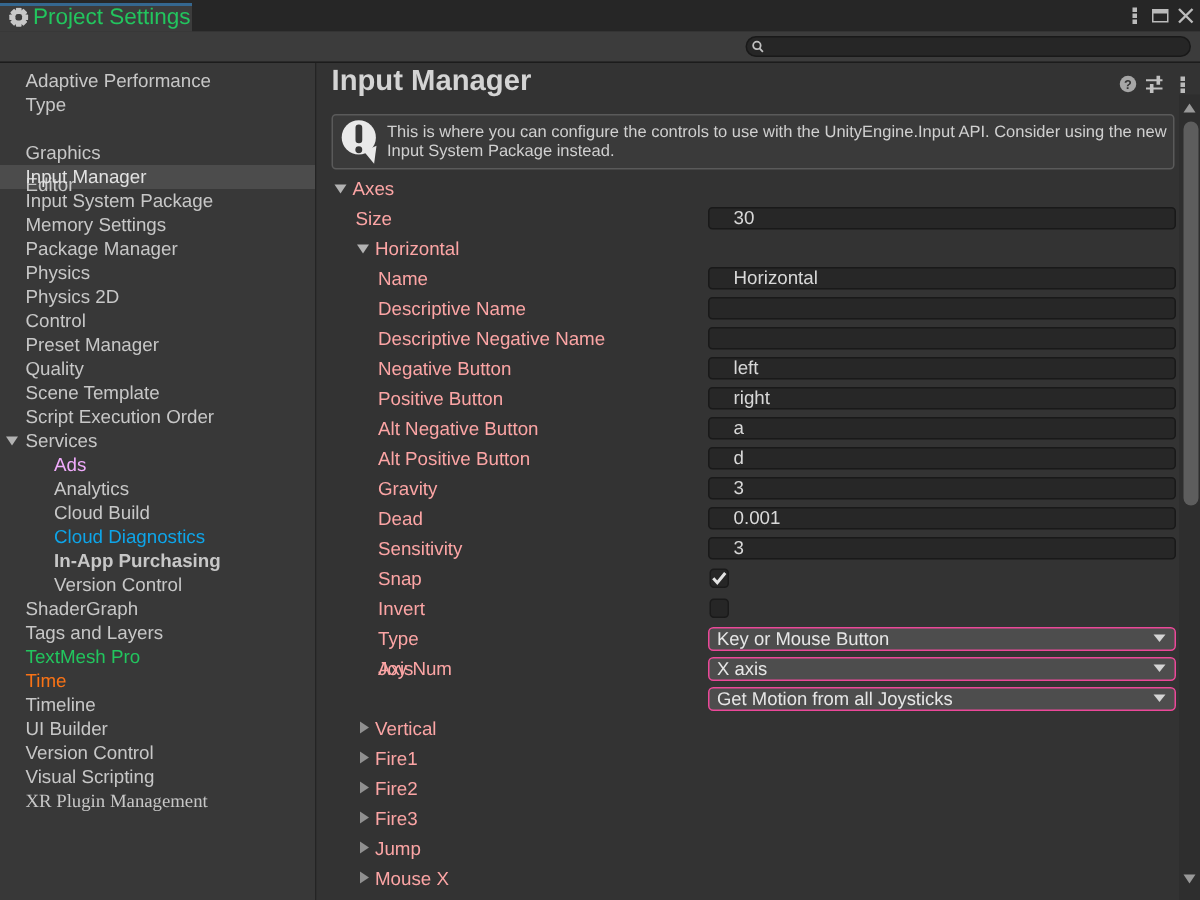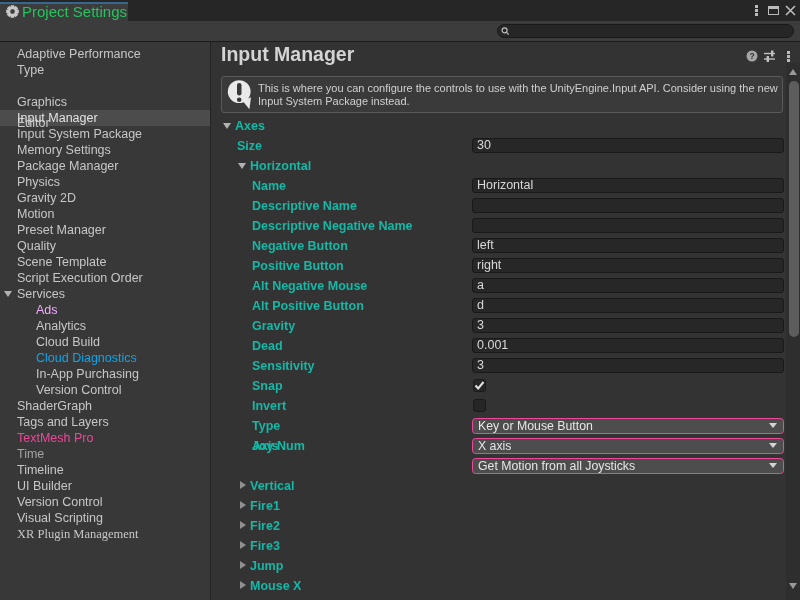--- a/index.html
+++ b/index.html
@@ -1,21 +1,21 @@
 <!DOCTYPE html>
 <html><head><meta charset="utf-8">
 <style>
 html,body{margin:0;padding:0;}
 body{width:800px;height:600px;position:relative;overflow:hidden;
  font-family:"Liberation Sans",sans-serif;background:#333333;}
 .abs{position:absolute;}
-.lbl{position:absolute;height:20px;line-height:20px;font-size:12.5px;color:#14b8a6;white-space:nowrap;font-weight:bold;}
+.lbl{position:absolute;height:20px;line-height:20px;font-size:12.5px;color:#fca5a5;white-space:nowrap;}
 .fld{position:absolute;left:472px;width:312px;height:15px;box-sizing:border-box;
  background:#272727;border:1px solid #191919;border-radius:3px;
- font-size:12.5px;line-height:13px;color:#d8d8d8;padding-left:4px;white-space:nowrap;}
+ font-size:12.5px;line-height:13px;color:#d8d8d8;padding-left:16px;white-space:nowrap;}
 .drop{position:absolute;left:472px;width:312px;height:16px;box-sizing:border-box;
  background:#4d4d4d;border:1px solid #ec4899;border-radius:3.5px;
  font-size:12.3px;line-height:14px;color:#e6e6e6;padding-left:5px;white-space:nowrap;}
 .tri-open{position:absolute;width:0;height:0;border-left:4.5px solid transparent;
  border-right:4.5px solid transparent;border-top:6px solid #b2b2b2;}
 .tri-closed{position:absolute;width:0;height:0;border-top:4.8px solid transparent;
  border-bottom:4.8px solid transparent;border-left:6.5px solid #909090;}
 .srow{height:16px;line-height:16px;font-size:12.5px;color:#c7c7c7;white-space:nowrap;}
 </style></head>
 <body>
@@ -55,38 +55,38 @@
 <div class="abs" style="left:0;top:110px;width:210px;height:16px;background:#4c4c4c;"></div>
 <div class="abs srow" style="left:17px;top:46px;color:#c7c7c7;">Adaptive Performance</div>
 <div class="abs srow" style="left:17px;top:62px;color:#c7c7c7;">Type</div>
 <div class="abs srow" style="left:17px;top:78px;color:#c7c7c7;margin-top:37px;">Editor</div>
 <div class="abs srow" style="left:17px;top:94px;color:#c7c7c7;">Graphics</div>
 <div class="abs srow" style="left:17px;top:110px;color:#e2e2e2;">Input Manager</div>
 <div class="abs srow" style="left:17px;top:126px;color:#c7c7c7;">Input System Package</div>
 <div class="abs srow" style="left:17px;top:142px;color:#c7c7c7;">Memory Settings</div>
 <div class="abs srow" style="left:17px;top:158px;color:#c7c7c7;">Package Manager</div>
 <div class="abs srow" style="left:17px;top:174px;color:#c7c7c7;">Physics</div>
-<div class="abs srow" style="left:17px;top:190px;color:#c7c7c7;">Gravity 2D</div>
-<div class="abs srow" style="left:17px;top:206px;color:#c7c7c7;">Motion</div>
+<div class="abs srow" style="left:17px;top:190px;color:#c7c7c7;">Physics 2D</div>
+<div class="abs srow" style="left:17px;top:206px;color:#c7c7c7;">Control</div>
 <div class="abs srow" style="left:17px;top:222px;color:#c7c7c7;">Preset Manager</div>
 <div class="abs srow" style="left:17px;top:238px;color:#c7c7c7;">Quality</div>
 <div class="abs srow" style="left:17px;top:254px;color:#c7c7c7;">Scene Template</div>
 <div class="abs srow" style="left:17px;top:270px;color:#c7c7c7;">Script Execution Order</div>
 <div class="abs srow" style="left:17px;top:286px;color:#c7c7c7;">Services</div>
 <div class="tri-open" style="left:4px;top:291px;"></div>
 <div class="abs srow" style="left:36px;top:302px;color:#f0abfc;">Ads</div>
 <div class="abs srow" style="left:36px;top:318px;color:#c7c7c7;">Analytics</div>
 <div class="abs srow" style="left:36px;top:334px;color:#c7c7c7;">Cloud Build</div>
 <div class="abs srow" style="left:36px;top:350px;color:#0ea5e9;">Cloud Diagnostics</div>
-<div class="abs srow" style="left:36px;top:366px;color:#c7c7c7;">In-App Purchasing</div>
+<div class="abs srow" style="left:36px;top:366px;color:#c7c7c7;font-weight:bold;">In-App Purchasing</div>
 <div class="abs srow" style="left:36px;top:382px;color:#c7c7c7;">Version Control</div>
 <div class="abs srow" style="left:17px;top:398px;color:#c7c7c7;">ShaderGraph</div>
 <div class="abs srow" style="left:17px;top:414px;color:#c7c7c7;">Tags and Layers</div>
-<div class="abs srow" style="left:17px;top:430px;color:#ec4899;">TextMesh Pro</div>
-<div class="abs srow" style="left:17px;top:446px;color:#a3a3a3;">Time</div>
+<div class="abs srow" style="left:17px;top:430px;color:#22c55e;">TextMesh Pro</div>
+<div class="abs srow" style="left:17px;top:446px;color:#f97316;">Time</div>
 <div class="abs srow" style="left:17px;top:462px;color:#c7c7c7;">Timeline</div>
 <div class="abs srow" style="left:17px;top:478px;color:#c7c7c7;">UI Builder</div>
 <div class="abs srow" style="left:17px;top:494px;color:#c7c7c7;">Version Control</div>
 <div class="abs srow" style="left:17px;top:510px;color:#c7c7c7;">Visual Scripting</div>
 <div class="abs srow" style="left:17px;top:526px;color:#c7c7c7;font-family:Liberation Serif, serif;">XR Plugin Management</div>
 <div class="abs" style="left:211px;top:42px;width:589px;height:558px;background:#333333;"></div>
 <div class="abs" style="left:221px;top:43px;font-size:19.5px;font-weight:bold;color:#d4d4d4;">Input Manager</div>
 <svg class="abs" style="left:746px;top:50px;" width="12" height="12" viewBox="0 0 12 12">
 <circle cx="6" cy="6" r="5.5" fill="#a6a6a6"></circle>
 <text x="6" y="9" text-anchor="middle" font-family="Liberation Sans" font-size="8.5" font-weight="bold" fill="#333">?</text>
@@ -119,21 +119,21 @@
 <div class="lbl" style="left:252px;top:176px;text-align:center;">Name</div>
 <div class="fld" style="top:178px;">Horizontal</div>
 <div class="lbl" style="left:252px;top:196px;">Descriptive Name</div>
 <div class="fld" style="top:198px;"></div>
 <div class="lbl" style="left:252px;top:216px;">Descriptive Negative Name</div>
 <div class="fld" style="top:218px;"></div>
 <div class="lbl" style="left:252px;top:236px;">Negative Button</div>
 <div class="fld" style="top:238px;">left</div>
 <div class="lbl" style="left:252px;top:256px;">Positive Button</div>
 <div class="fld" style="top:258px;">right</div>
-<div class="lbl" style="left:252px;top:276px;">Alt Negative Mouse</div>
+<div class="lbl" style="left:252px;top:276px;">Alt Negative Button</div>
 <div class="fld" style="top:278px;">a</div>
 <div class="lbl" style="left:252px;top:296px;">Alt Positive Button</div>
 <div class="fld" style="top:298px;">d</div>
 <div class="lbl" style="left:252px;top:316px;">Gravity</div>
 <div class="fld" style="top:318px;">3</div>
 <div class="lbl" style="left:252px;top:336px;">Dead</div>
 <div class="fld" style="top:338px;">0.001</div>
 <div class="lbl" style="left:252px;top:356px;">Sensitivity</div>
 <div class="fld" style="top:358px;">3</div>
 <div class="lbl" style="left:252px;top:376px;">Snap</div>

